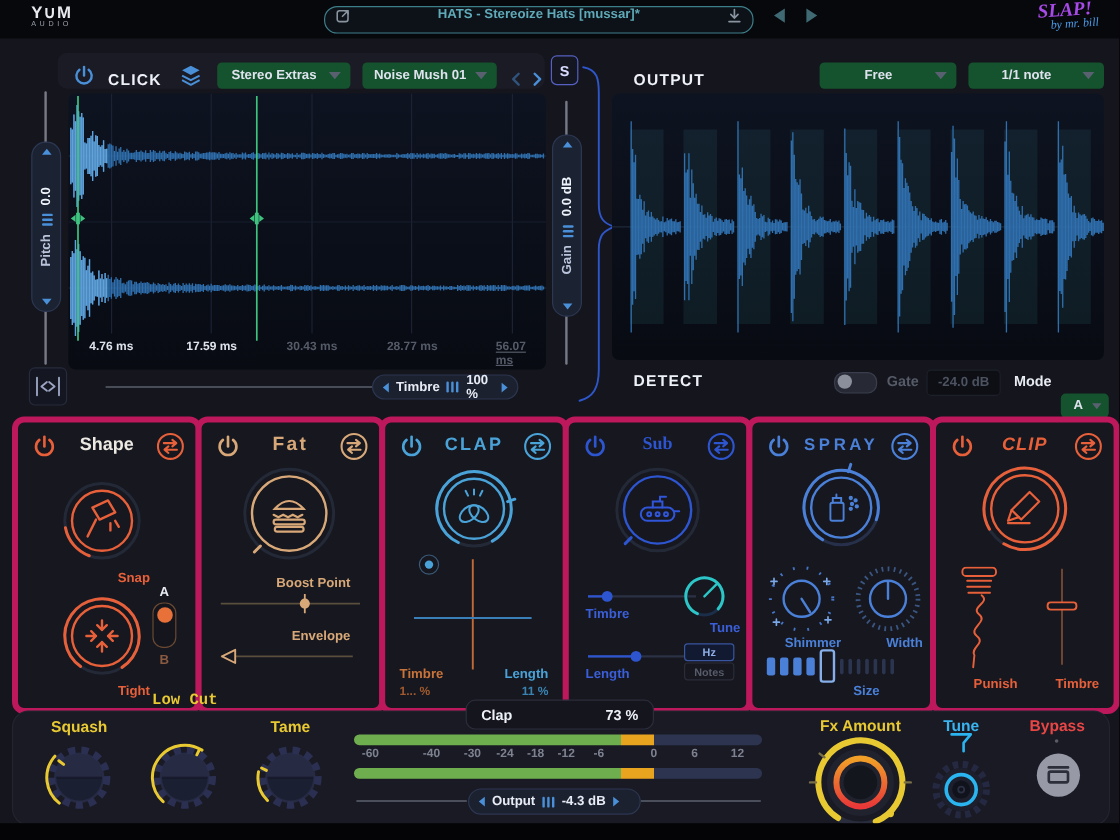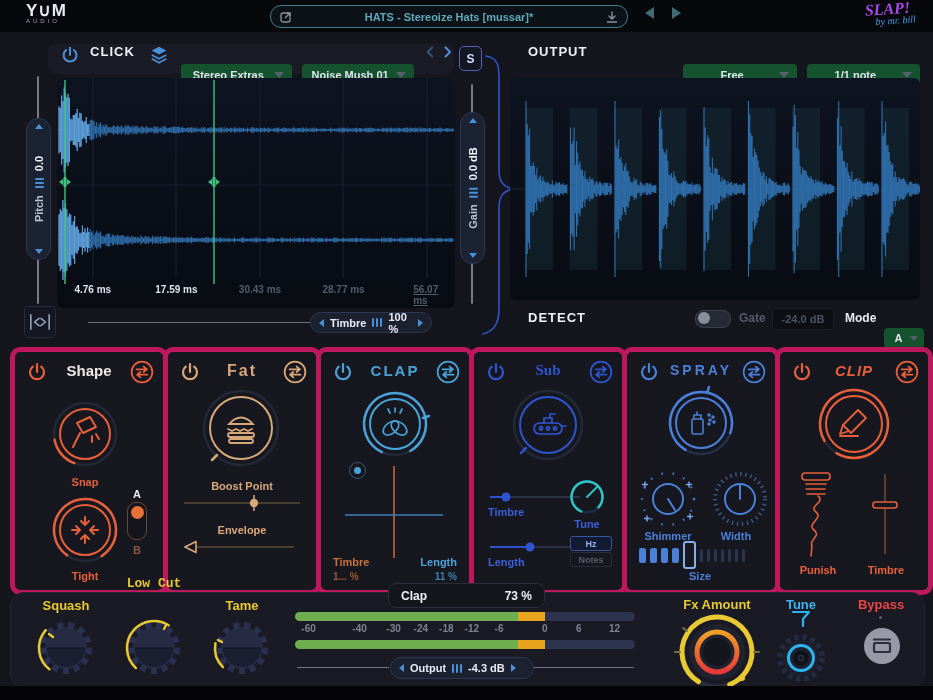--- a/index.html
+++ b/index.html
@@ -1,31 +1,31 @@
 <!DOCTYPE html>
 <html><head>
 <meta charset="utf-8">
 <style>
   html,body{margin:0;padding:0;background:#000;}
   #stage{position:relative;width:933px;height:700px;background:#14151d;overflow:hidden;
          font-family:"Liberation Sans",sans-serif;-webkit-font-smoothing:antialiased;}
   .abs{position:absolute;}
   
   #topbar{position:absolute;left:0;top:0;width:933px;height:32px;background:#07080c;}
-  .logo-main{font-weight:bold;font-size:17px;color:#e8eaf0;letter-spacing:1px;line-height:15px;text-align:center;}
+  .logo-main{font-weight:bold;font-size:14px;color:#e8eaf0;letter-spacing:1px;line-height:15px;text-align:center;}
   .logo-sub{font-size:6px;color:#9aa0ac;letter-spacing:3px;}
   .preset-box{position:absolute;left:270px;top:5px;width:356px;height:21px;border:1px solid #3e7e8a;
-    border-radius:11px;background:#0c1217;display:flex;align-items:center;}
+    border-radius:11px;background:#0c1217;display:flex;}
   .preset-name{flex:1;text-align:center;font-size:11px;color:#5fa9b8;font-weight:bold;}
   .nav-arrow{position:absolute;top:7px;width:0;height:0;border-top:6px solid transparent;border-bottom:6px solid transparent;}
   .brand{position:absolute;right:18px;top:1px;text-align:left;transform:rotate(-4deg);}
   .brand-main{font-family:"Liberation Serif",serif;font-style:italic;font-weight:bold;font-size:16px;color:#a84ae8;line-height:15px;}
   .brand-sub{font-family:"Liberation Serif",serif;font-style:italic;font-size:10px;color:#4a9ce8;margin-left:10px;line-height:9px;}
   
-  .panel-head{position:absolute;background:#1a1b24;border-radius:8px;display:flex;align-items:flex-start;}
+  .panel-head{position:absolute;background:#1a1b24;border-radius:8px;display:flex;align-items:flex-end;}
   .head-title{font-size:13px;font-weight:bold;color:#eef1f8;letter-spacing:1px;}
   .dd{background:#14532d;border-radius:4px;display:flex;align-items:center;padding:0 8px;height:22px;cursor:pointer;margin-top:20px;}
   .dd-label{flex:1;font-size:11px;font-weight:bold;color:#dfe3ee;text-align:center;}
   .dd-caret{width:0;height:0;border-left:5px solid transparent;border-right:5px solid transparent;border-top:6px solid #596070;margin-left:6px;}
   .wave{position:absolute;background:linear-gradient(180deg,#0d1320 0%,#0a0e18 60%,#080b12 100%);border-radius:6px;}
   .wave svg{position:absolute;left:0;top:0;}
   .tl{position:absolute;transform:translateX(-50%);font-size:10px;font-weight:bold;color:#555b68;}
   .tl.bright{color:#dfe3ec;}
   .sq-btn{position:absolute;border-radius:5px;background:#141622;display:flex;align-items:center;justify-content:center;}
   
@@ -52,21 +52,21 @@
   
   .toggle{position:absolute;width:34px;height:16px;border-radius:8px;background:#272a35;border:1px solid #3a3e4c;}
   .toggle .ball{position:absolute;left:2px;top:1px;width:12px;height:12px;border-radius:50%;background:#8b8f9c;}
   .dim-lab{font-size:12px;font-weight:bold;color:#565b68;}
   .val-box{position:absolute;background:#0d0f15;border-radius:4px;border:1px solid #1d2029;
      font-size:11px;font-weight:bold;color:#4c5260;display:flex;align-items:center;justify-content:center;}
   
   .mod{position:absolute;width:148px;height:238px;background:#16171f;border:5px solid #be185d;border-radius:10px;}
   .mod-title{position:absolute;left:0;right:0;top:10px;text-align:center;font-weight:bold;}
   .icon-btn{position:absolute;cursor:pointer;}
-  .klabel{position:absolute;text-align:center;font-size:11px;font-weight:bold;}
+  .klabel{position:absolute;text-align:right;font-size:11px;font-weight:bold;}
   .kvalue{position:absolute;text-align:center;font-size:10px;font-weight:bold;}
   
   #bottombar{position:absolute;left:10px;top:592px;width:913px;height:94px;background:#191a24;
      border:1px solid #23242f;border-radius:14px;}
   .ylabel{position:absolute;text-align:center;font-size:13px;font-weight:bold;color:#e8c932;}
   .meter{position:absolute;left:295px;width:340px;height:9px;border-radius:5px;
      background:linear-gradient(90deg,#6fae4e 0%,#6fae4e 65.5%,#e8a31f 65.5%,#e8a31f 73.5%,#2d3450 73.5%,#2d3450 100%);}
   .scale-lab{position:absolute;transform:translateX(-50%);font-size:10px;color:#7e8290;font-weight:bold;}
   .seg{border-radius:2px;}
   #blackstrip{position:absolute;left:0;top:686px;width:933px;height:14px;background:#040406;}

